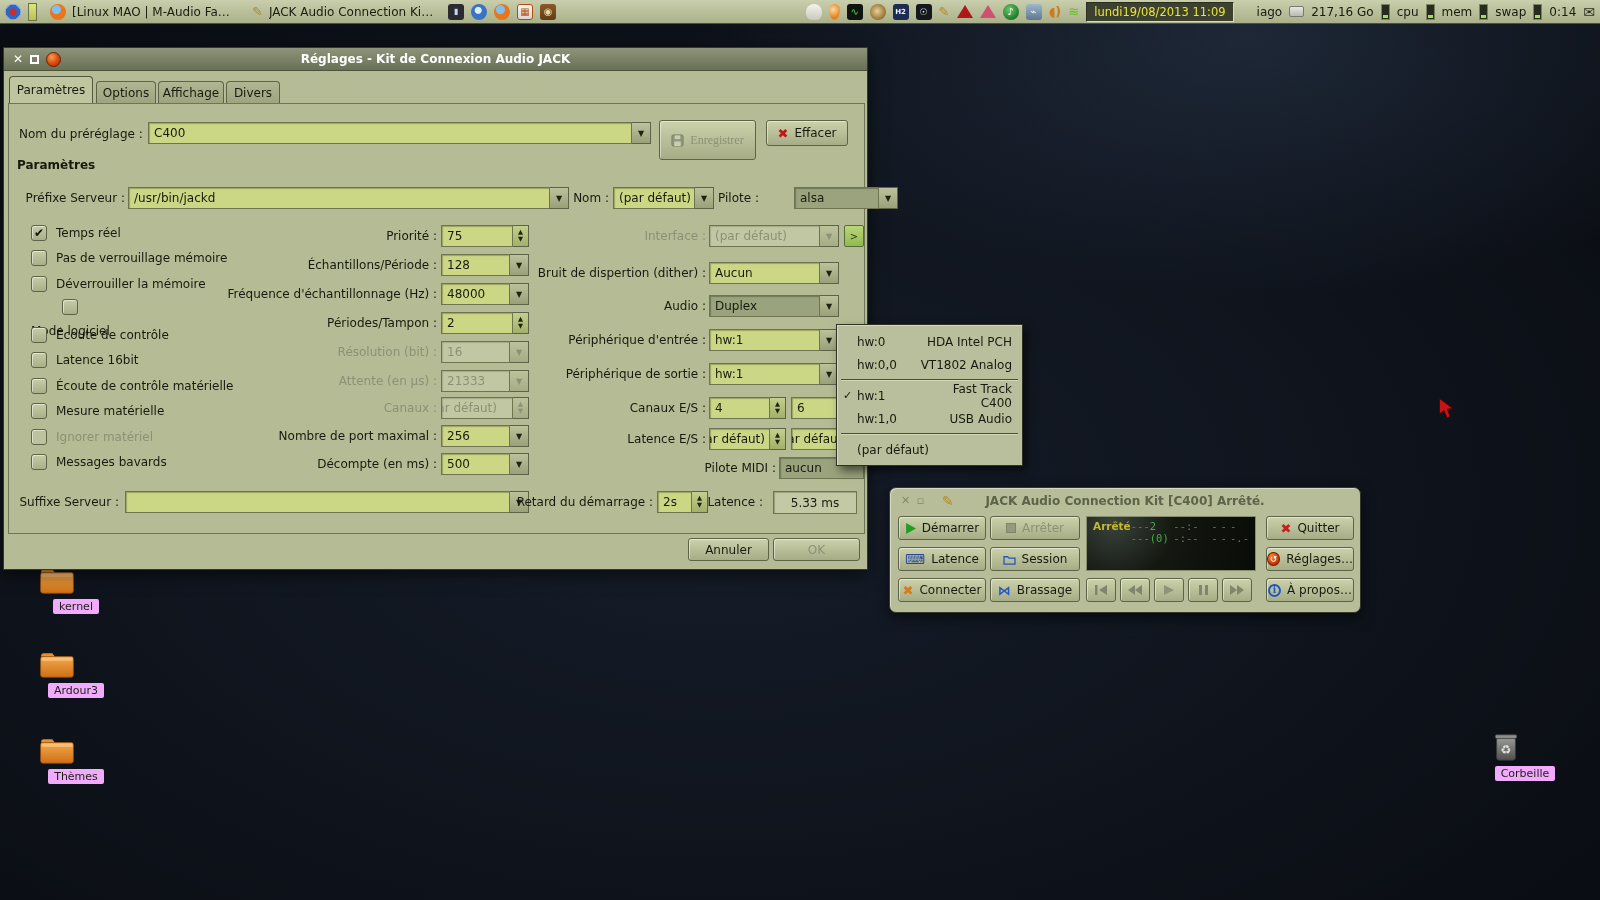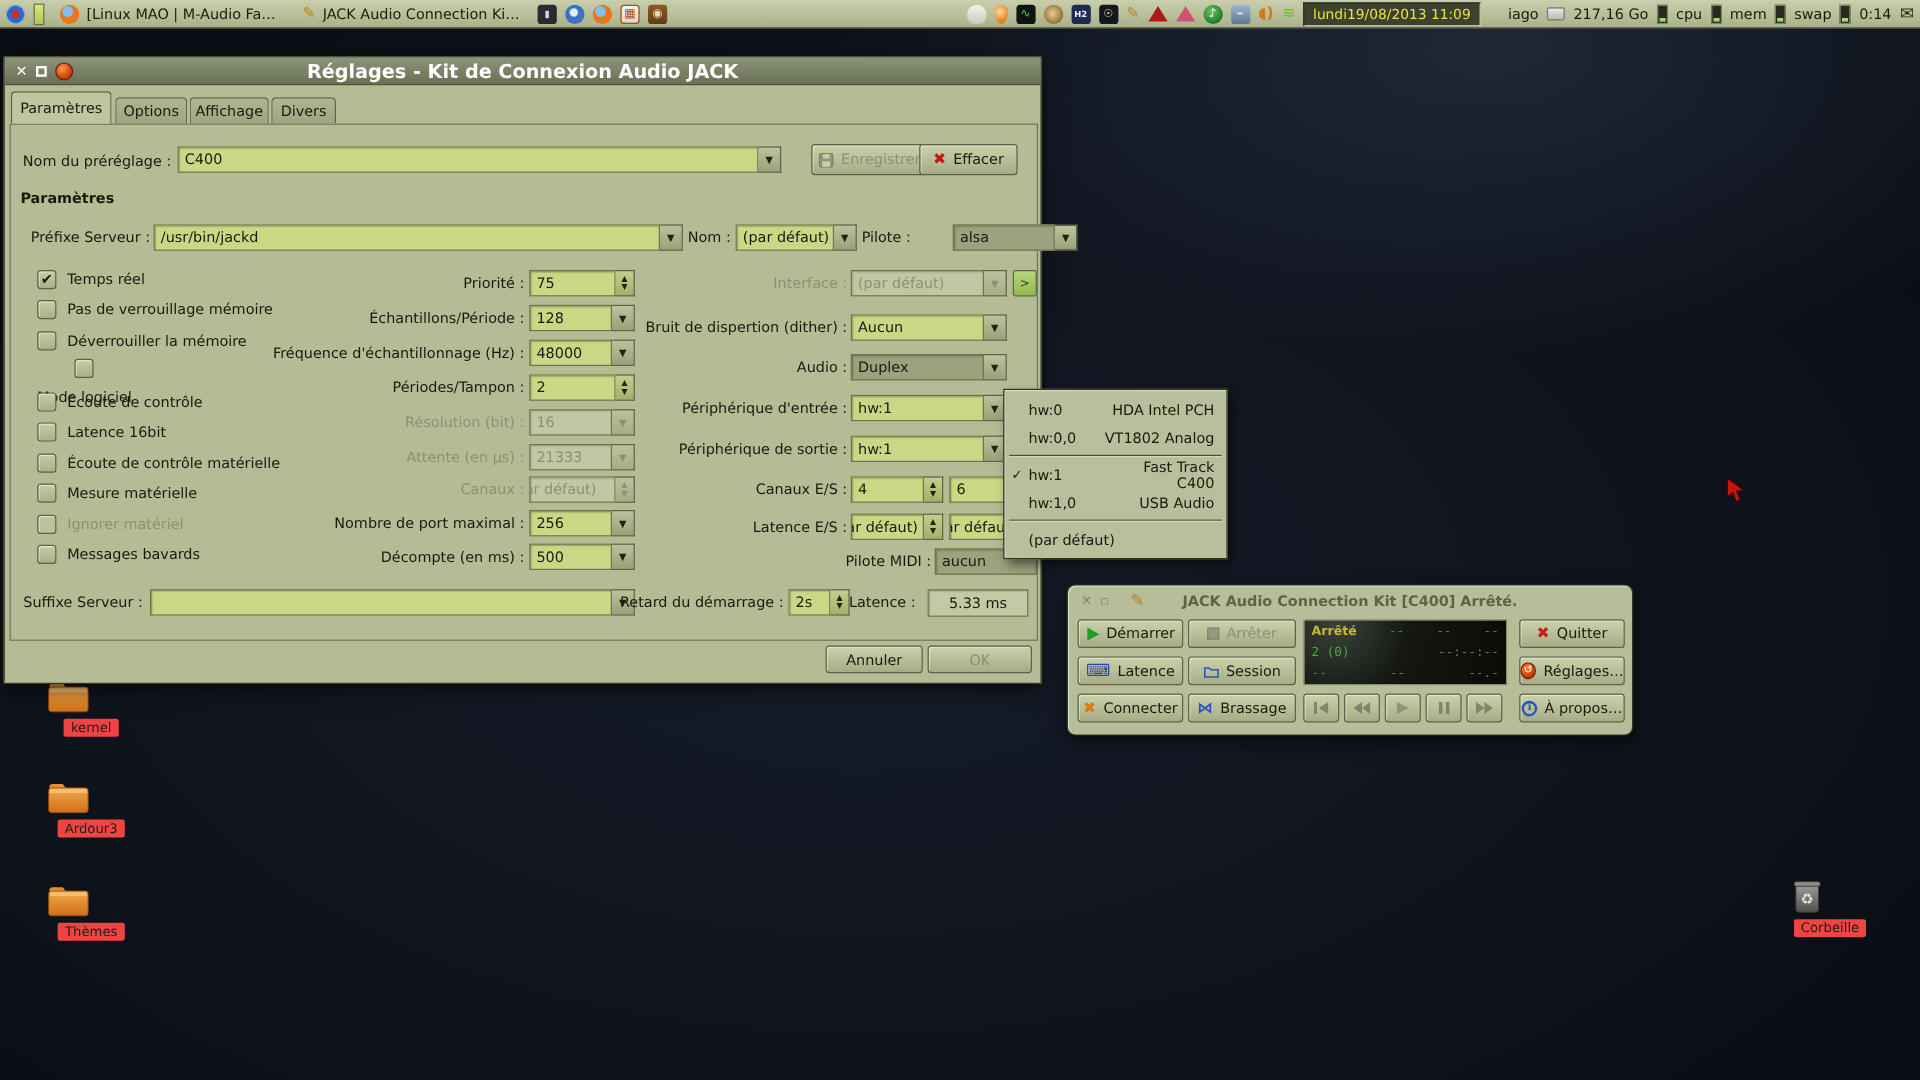--- a/index.html
+++ b/index.html
@@ -78,21 +78,21 @@
     background:#b5bb94; border:1px solid #343826;
     box-shadow:0 4px 16px rgba(0,0,0,.6);
     z-index:10;
   }
   .titlebar {
     position:absolute; left:0; top:0; right:0; height:23px;
     background:linear-gradient(#8d947a,#687056);
     border-bottom:1px solid #4e523b;
     color:#fff; font-weight:bold; display:flex; align-items:center;
   }
-  .titlebar .ttl { position:absolute; left:0; right:0; text-align:center; font-size:16px; }
+  .titlebar .ttl { position:absolute; left:0; right:0; text-align:center; font-size:12px; }
   .tbbtn { width:16px; height:16px; display:flex; align-items:center; justify-content:center; color:#fff; font-size:12px; font-weight:bold; z-index:2; }
   .appdot { width:15px; height:15px; border-radius:50%; background:radial-gradient(circle at 36% 32%, #ff9a50, #d4490e 55%, #a52a00); border:1px solid #6e1c00; z-index:2; }
   .tab {
     position:absolute; border:1px solid #5d6347; border-bottom:none;
     border-radius:4px 4px 0 0; background:linear-gradient(#b0b691,#9ea47f);
     display:flex; align-items:center; justify-content:center; padding:0 11px;
   }
   .tab.active { background:#bfc59f; border-color:#51573d; font-weight:normal; z-index:3; }
   .tabframe { position:absolute; left:4px; top:55px; width:857px; height:431px; border:1px solid #6f7657; background:#b5bb94; }
   .grouplab { font-weight:bold; }
@@ -128,36 +128,36 @@
   }
   .jtitle { position:absolute; left:0; top:4px; right:0; height:17px; display:flex; align-items:center; }
   .jtitle .ttl { position:absolute; left:0; right:0; text-align:center; font-weight:bold; color:#5c6349; font-size:12px; }
   .ghost { color:rgba(86,92,70,.55); font-size:11px; width:15px; text-align:center; z-index:2; }
   .jbtn { position:absolute; width:88px; height:24px; }
   .lcd {
     position:absolute; left:196px; top:28px; width:170px; height:55px;
     background:radial-gradient(circle at 16% 10%, #39423c 0%, #141811 40%, #090b07 100%);
     border:1px solid #878e6e; color:#6d755a;
     font-family:"DejaVu Sans Mono", monospace; font-size:10.5px;
-    padding:3px 6px; display:flex; flex-direction:column; justify-content:space-between;
+    padding:3px 6px; display:flex; flex-direction:row; justify-content:space-between;
   }
   .lcd .r { display:flex; justify-content:space-between; }
   .lcd .status { color:#c6b92e; font-family:"DejaVu Sans",sans-serif; font-weight:bold; }
   .lcd .xr { color:#3fae3f; }
   .tbtn { position:absolute; width:30px; height:24px; top:90px; }
   .micon { flex:none; display:inline-flex; align-items:center; justify-content:center; }
   .infocirc { width:13px; height:13px; border:2px solid #2456c0; border-radius:50%; color:#2456c0; font-size:9px; font-weight:bold;
     display:inline-flex; align-items:center; justify-content:center; font-family:"DejaVu Serif",serif; }
   .orangecirc { width:14px; height:14px; border-radius:50%; background:radial-gradient(circle at 35% 30%, #ff8840, #cf3f05 60%, #9e2600); border:1px solid #6e1c00;
     color:#fff; font-size:9px; display:inline-flex; align-items:center; justify-content:center; }
   .stopsq { width:10px; height:10px; background:#949b7d; border:1px solid #7d8468; }
 
   
   .dicon { position:absolute; width:66px; display:flex; flex-direction:column; align-items:center; gap:3px; z-index:2; }
-  .dlabel { background:#ef4444; color:#1c2012; font-size:11px; padding:1px 6px; border-radius:2px; white-space:nowrap;margin-left:38px; }
+  .dlabel { background:#f0abfc; color:#1c2012; font-size:11px; padding:1px 6px; border-radius:2px; white-space:nowrap;margin-left:38px; }
 
   .cursor { position:absolute; left:1438px; top:398px; z-index:80; }
 </style>
 </head>
 <body>
 
 <svg width="0" height="0" style="position:absolute">
   <defs>
     <linearGradient id="foldgrad" x1="0" y1="0" x2="0" y2="1">
       <stop offset="0" stop-color="#f2a94e"></stop>
@@ -278,21 +278,21 @@
       <span>Divers</span>
     </div>
 
   <div class="tabframe"></div>
 
   <div class="rlabel abs" style="left:15px;top:75px;width:126px;justify-content:flex-start;">Nom du préréglage :</div>
   <div class="fldrow abs" style="left:144px;top:74px;width:503px;">
     <span class="val">C400</span>
     <span class="arrbtn">▼</span>
   </div>
-  <div class="pbtn dis abs" style="left:672px;top:72px;width:97px;height:26px;">
+  <div class="pbtn dis abs" style="left:655px;top:72px;width:97px;height:40px;font-family:Liberation Serif, serif;">
     <svg width="13" height="13" viewBox="0 0 14 14">
       <rect x="1" y="1" width="12" height="12" rx="1.5" fill="#8f967b" stroke="#777e63"></rect>
       <rect x="4" y="1.5" width="6" height="4" fill="#c9cfae"></rect>
       <rect x="3.5" y="8" width="7" height="5" fill="#c9cfae"></rect>
     </svg>
     <span>Enregistrer</span>
   </div>
   <div class="pbtn abs" style="left:762px;top:72px;width:82px;height:26px;">
     <span style="color:#c01818;font-weight:bold;font-size:13px;">✖</span>
     <span>Effacer</span>

